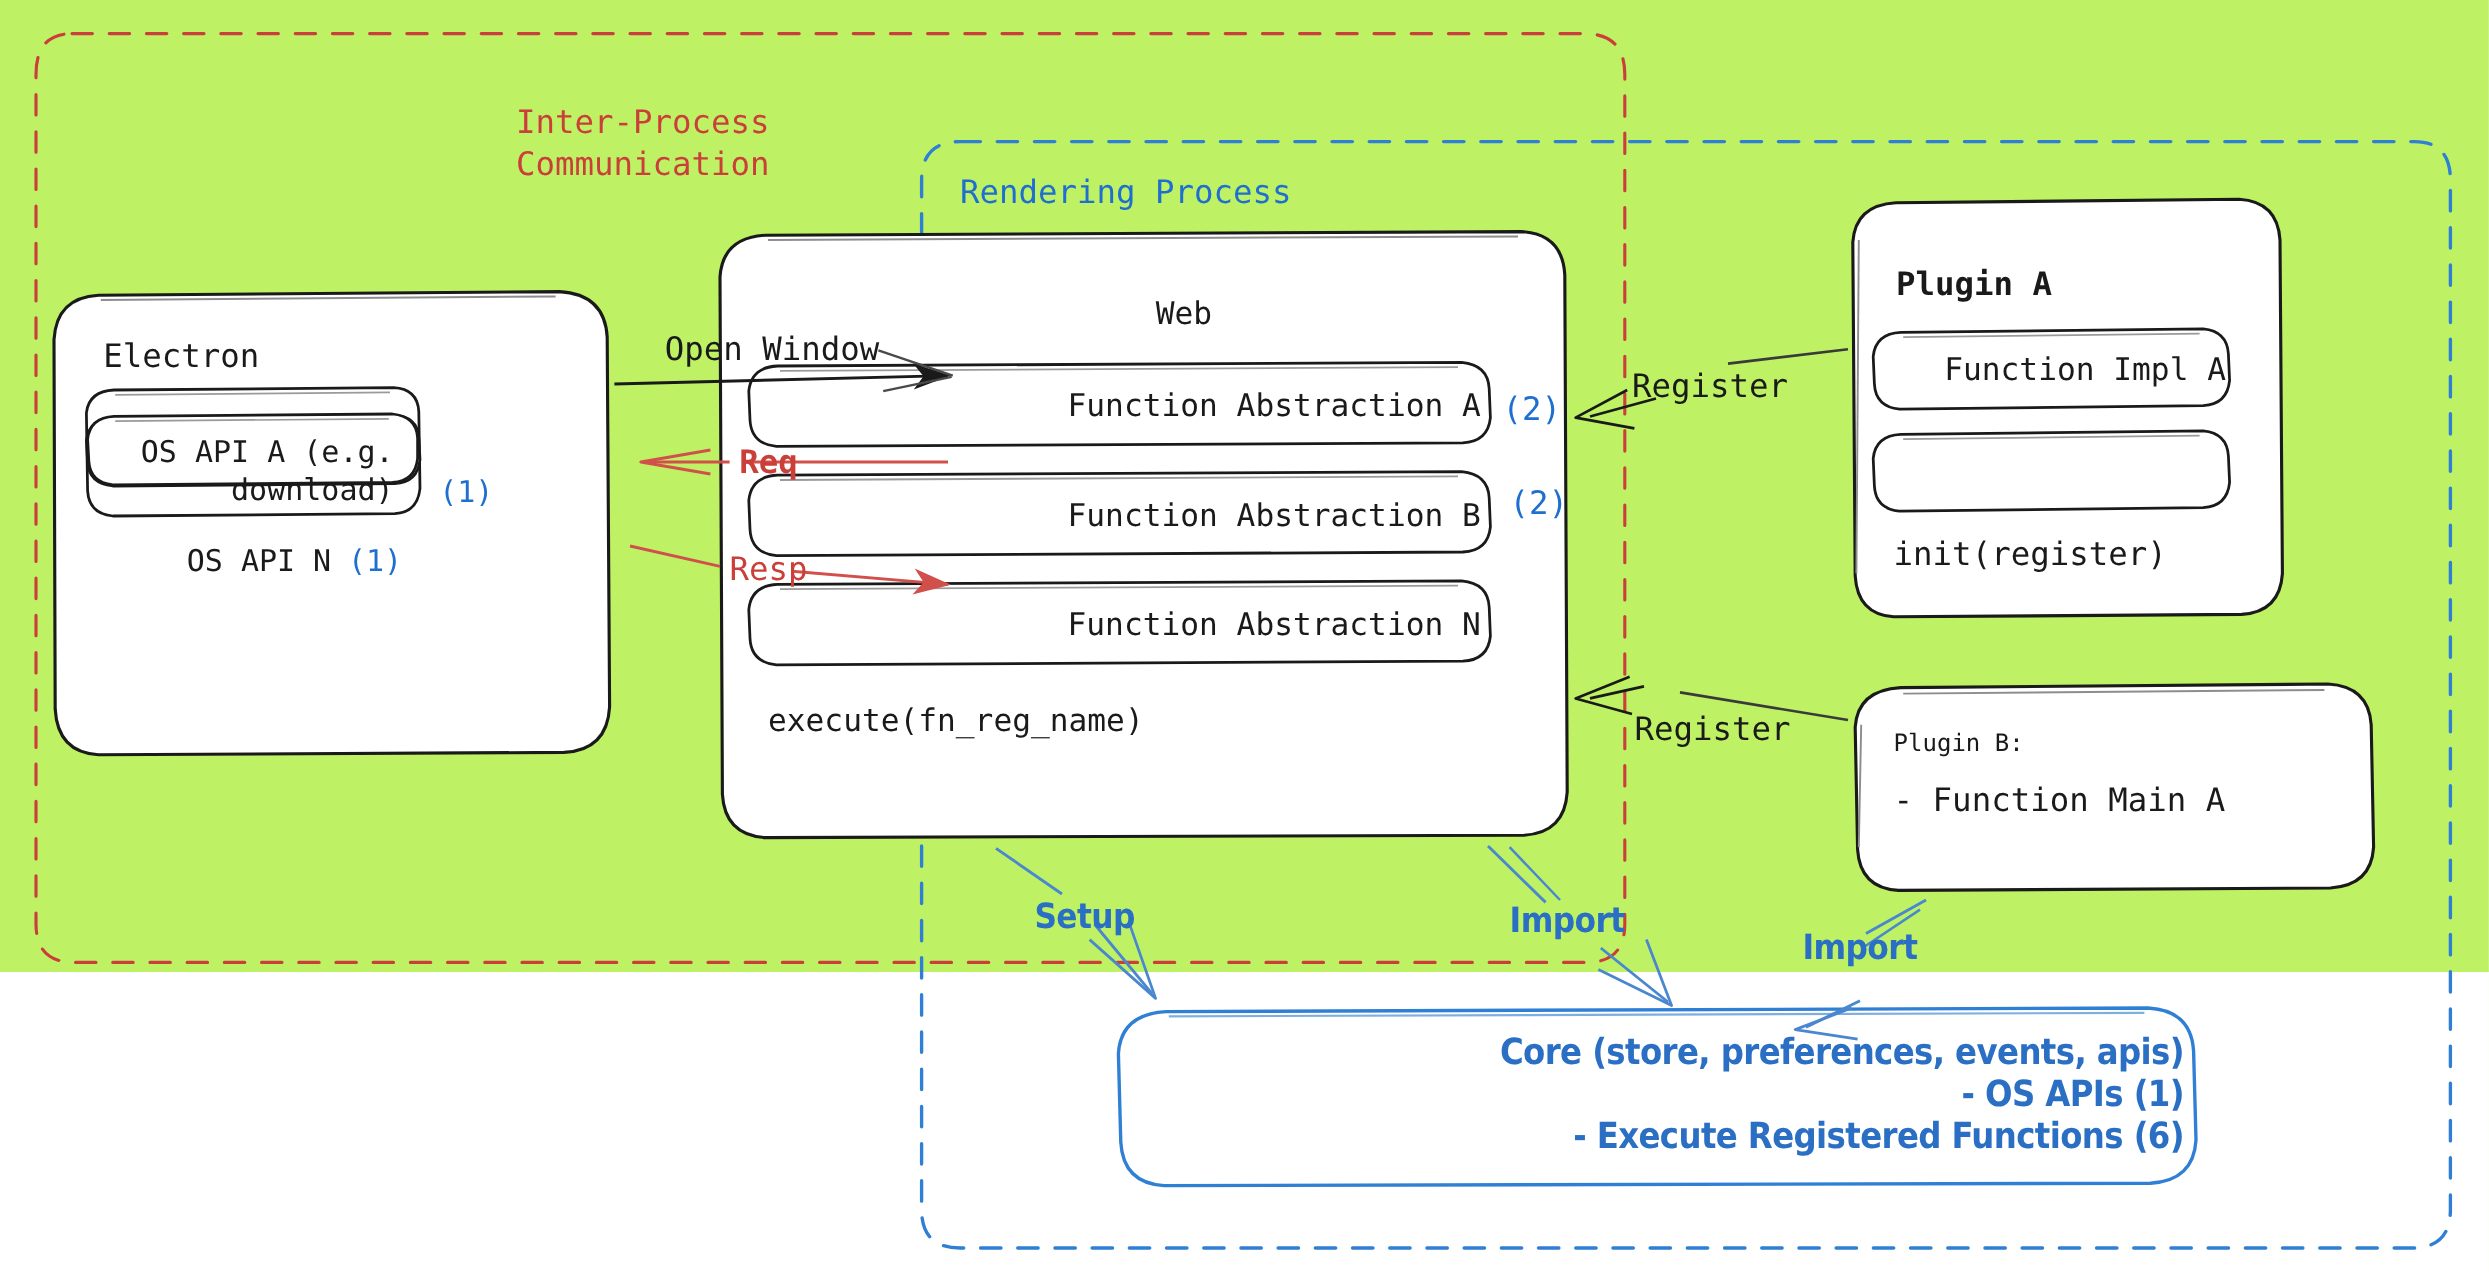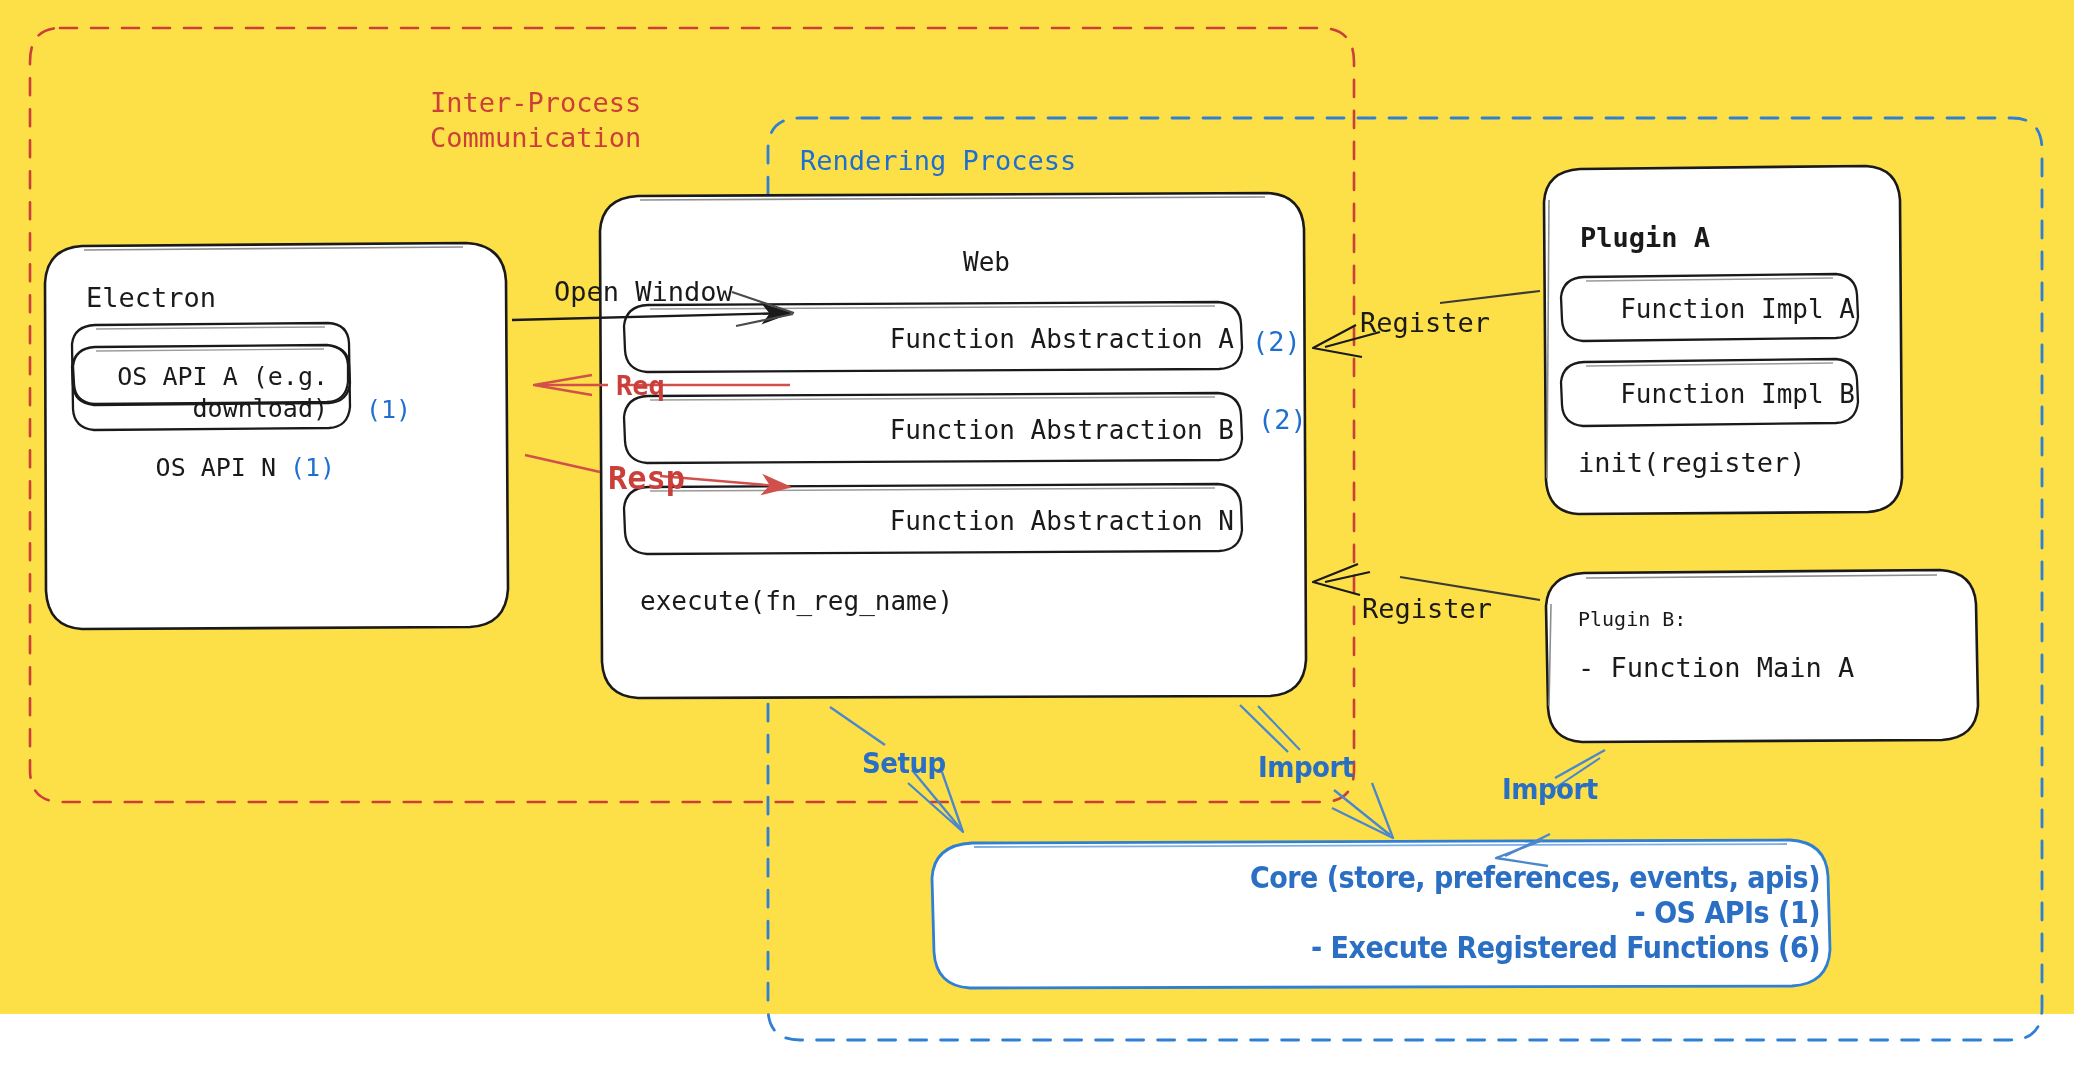--- a/index.html
+++ b/index.html
@@ -9,22 +9,22 @@
   }
   body {
     width: 2074px;
     height: 1066px;
     font-family: "DejaVu Sans Mono", "Liberation Mono", monospace;
     overflow: hidden;
   }
   #canvas {
     position: relative;
     width: 2074px;
-    height: 1014px;
-    background: #fde047;
+    height: 810px;
+    background: #bef264;
   }
   svg#layer {
     position: absolute;
     left: 0;
     top: 0;
     width: 2074px;
     height: 1066px;
   }
   .lbl {
     position: absolute;
@@ -203,36 +203,35 @@
   <div class="lbl blue" style="left:1258px; top:403px; font-size:27px;">(2)</div>
 
   <div class="lbl ctr" style="left:628px; top:505px; width:606px; font-size:26px;">Function Abstraction N</div>
 
   <div class="lbl lft" style="left:640px; top:585px; font-size:26px;">execute(fn_reg_name)</div>
 
   <div class="lbl lft" style="left:1580px; top:221px; font-size:27px;font-weight:bold;">Plugin A</div>
 
   <div class="lbl ctr" style="left:1565px; top:293px; width:290px; font-size:26px;">Function Impl A</div>
 
-  <div class="lbl ctr" style="left:1565px; top:378px; width:290px; font-size:26px;">Function Impl B</div>
 
   <div class="lbl lft" style="left:1578px; top:446px; font-size:27px;">init(register)</div>
 
   <div class="lbl lft" style="left:1578px; top:607px; font-size:20px;">Plugin B:</div>
   <div class="lbl lft" style="left:1578px; top:651px; font-size:27px;">- Function Main A</div>
 
   <div class="lbl blue corefont ctr" style="left:940px; top:859px; width:880px; font-size:30px; color:#2a6fc4;">Core (store, preferences, events, apis)</div>
   <div class="lbl blue corefont ctr" style="left:940px; top:894px; width:880px; font-size:30px; color:#2a6fc4;">- OS APIs (1)</div>
   <div class="lbl blue corefont ctr" style="left:940px; top:929px; width:880px; font-size:30px; color:#2a6fc4;">- Execute Registered Functions (6)</div>
 
   <div class="lbl lft" style="left:554px; top:275px; font-size:27px;">Open Window</div>
 
   <div class="lbl red lft" style="left:616px; top:369px; font-size:27px; font-weight:bold;">Req</div>
 
-  <div class="lbl red lft" style="left:608px; top:458px; font-size:32px; font-weight:bold;">Resp</div>
+  <div class="lbl red lft" style="left:608px; top:458px; font-size:27px; font-weight:normal;">Resp</div>
 
   <div class="lbl lft" style="left:1360px; top:306px; font-size:27px;">Register</div>
 
   <div class="lbl lft" style="left:1362px; top:592px; font-size:27px;">Register</div>
 
   <div class="lbl blue corefont lft" style="left:862px; top:745px; font-size:29px; color:#2a6fc4;">Setup</div>
 
   <div class="lbl blue corefont lft" style="left:1258px; top:749px; font-size:29px; color:#2a6fc4;">Import</div>
 
   <div class="lbl blue corefont lft" style="left:1502px; top:771px; font-size:29px; color:#2a6fc4;">Import</div>

